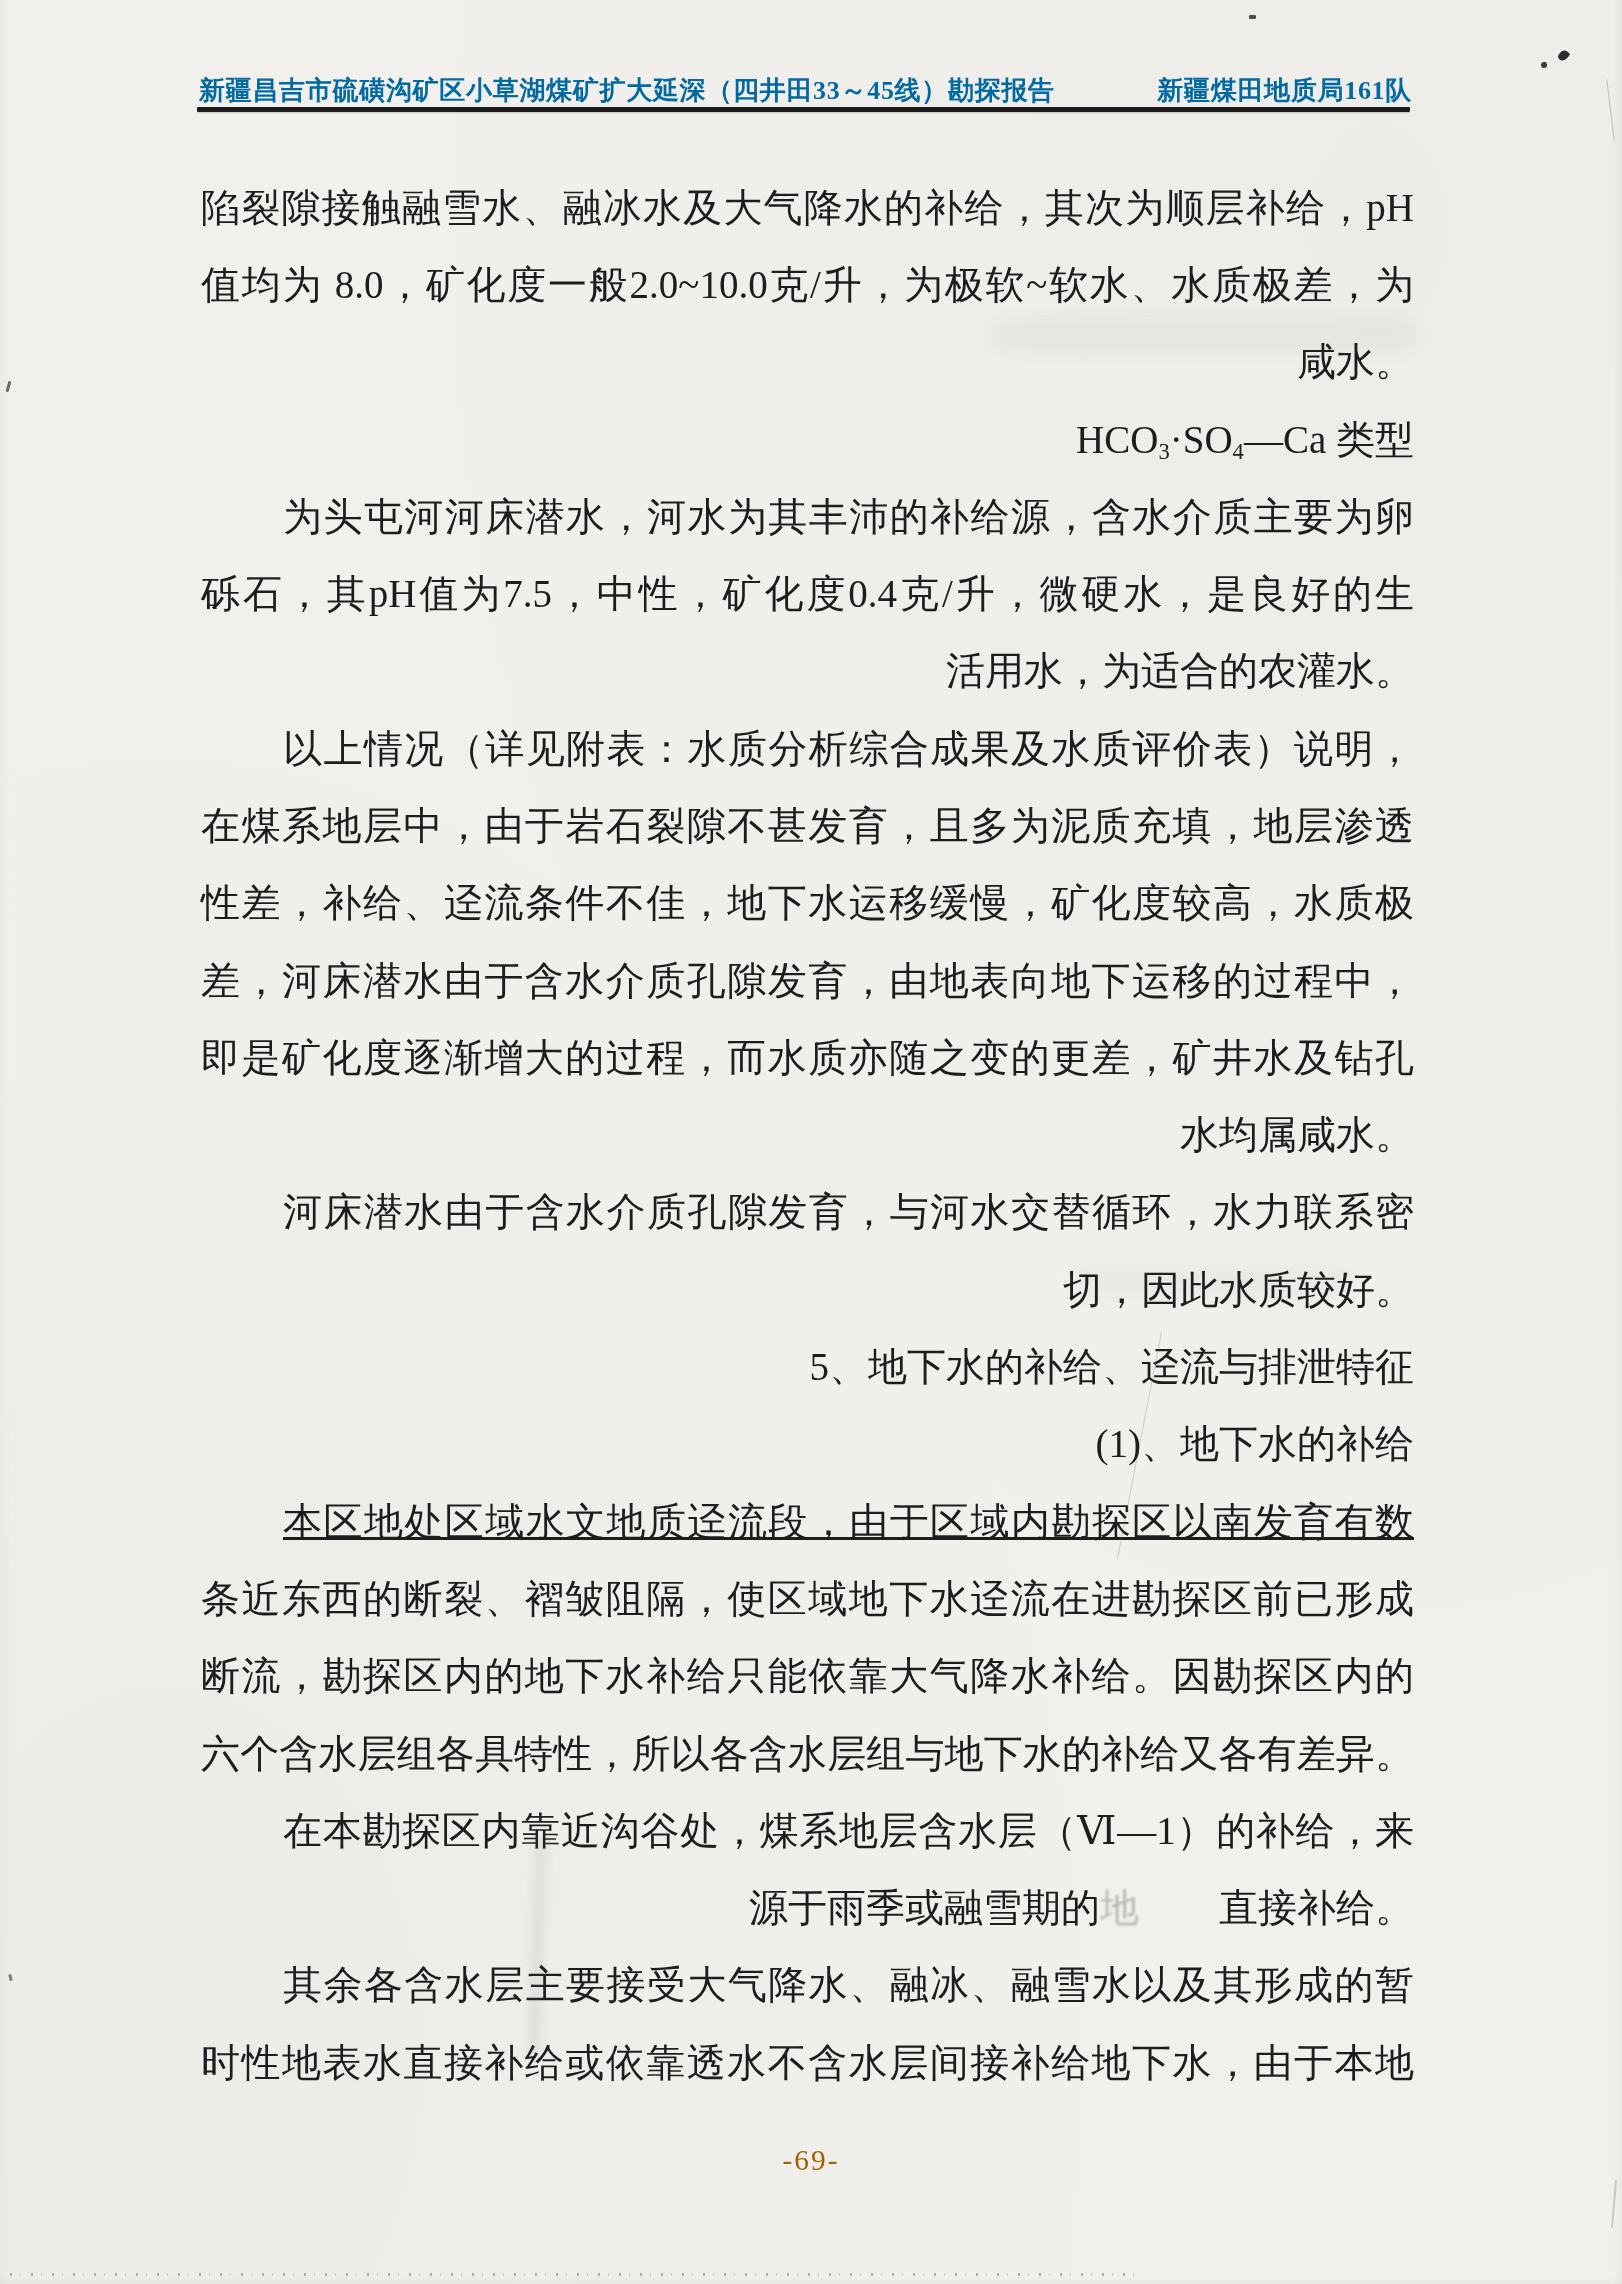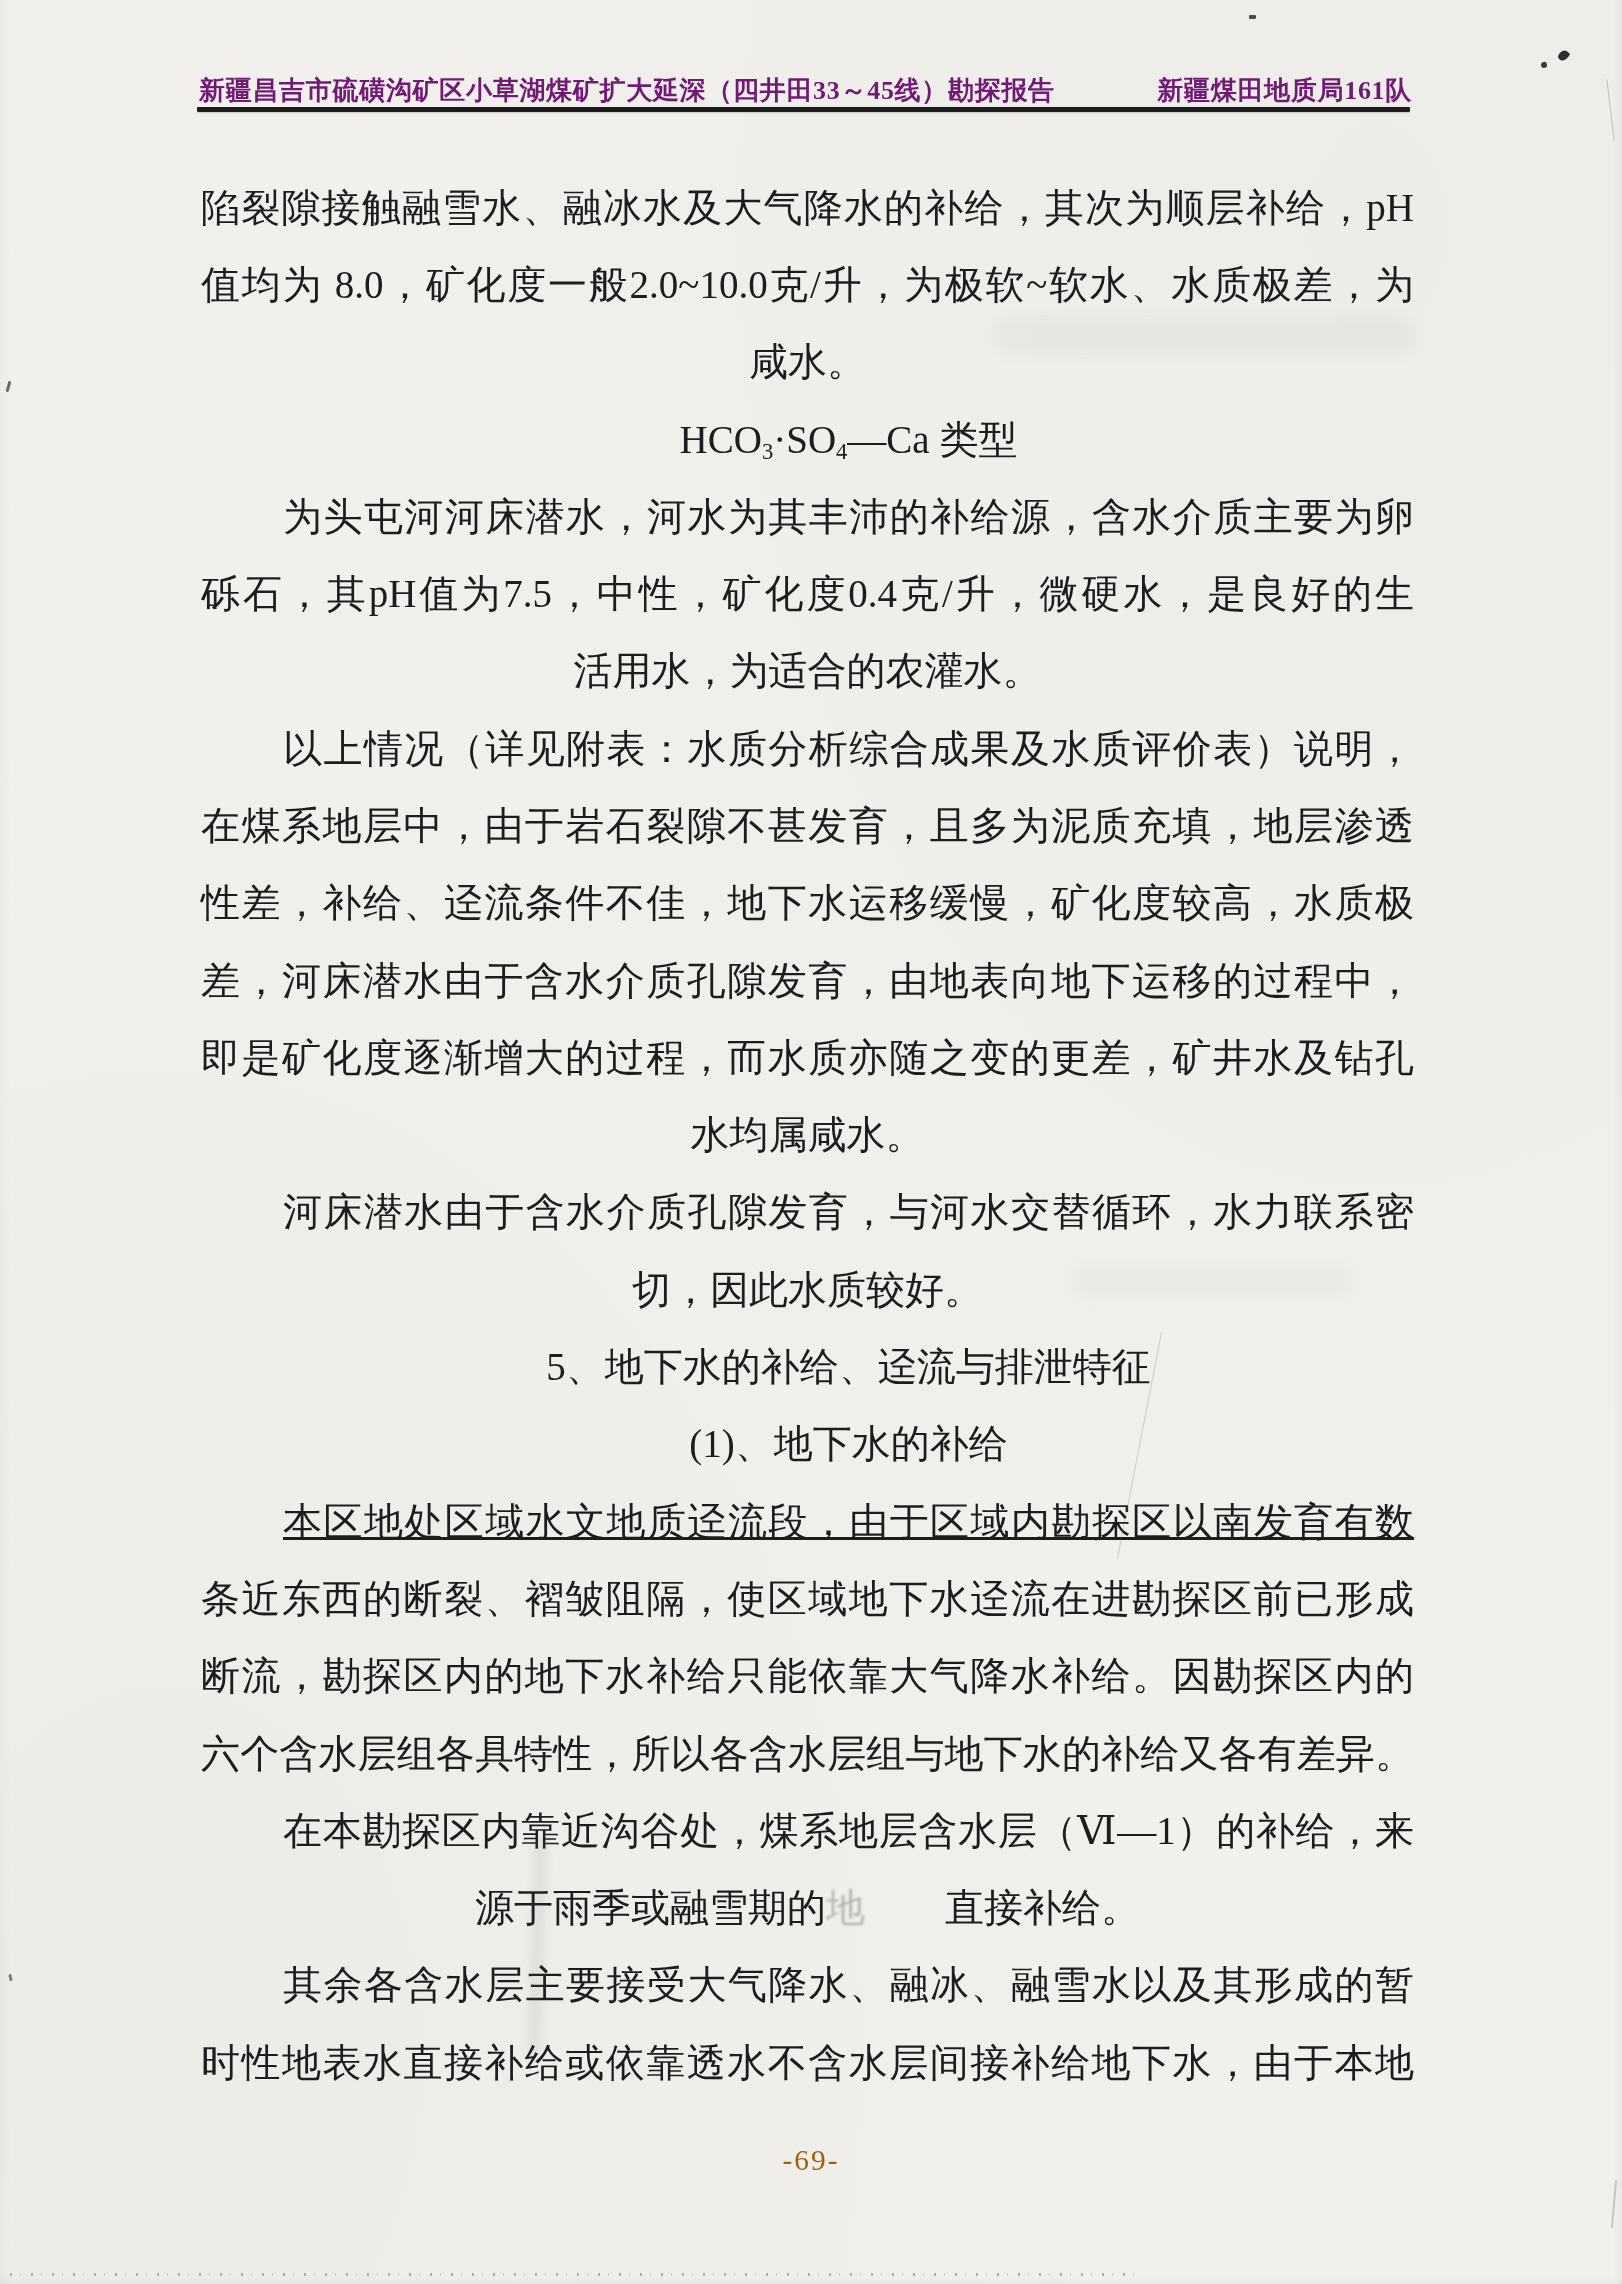--- a/index.html
+++ b/index.html
@@ -16,34 +16,34 @@
       radial-gradient(ellipse at 10% 90%, rgba(0,0,0,0.02), transparent 50%),
       linear-gradient(90deg, rgba(0,0,0,0.025) 0px, transparent 12px),
       linear-gradient(270deg, rgba(0,0,0,0.035) 0px, transparent 9.4px),
       linear-gradient(0deg, rgba(0,0,0,0.03) 0px, transparent 6.7px);
   }
   .header-row{
     position:absolute;left:199px;top:74px;width:1213px;height:33px;
     display:flex;justify-content:space-between;align-items:center;
   }
   .header-title{
-    font-size:26px;font-weight:700;color:#701a75;
+    font-size:26px;font-weight:700;color:#0369a1;
     letter-spacing:0.7px;white-space:nowrap;
   }
   .header-rule{
     position:absolute;left:197px;top:107px;width:1213px;height:4.7px;
     background:#1c1c1c;border-radius:1.3px;
     box-shadow:0 1.3px 0 rgba(28,28,28,0.15);
   }
   .text-body{
     position:absolute;left:201px;top:0;width:1213px;height:2284px;
   }
   .line{
     position:absolute;left:0;width:1213px;height:78px;line-height:78px;
-    font-size:39px;color:#1d1d1d;text-align:center;
+    font-size:39px;color:#1d1d1d;text-align:right;
     font-kerning:none;
   }
   .line.indent{padding-left:82px;width:1131px;}
   .line.justify{text-align:justify;text-align-last:justify;text-justify:inter-character;}
   .line sub{font-size:0.58em;vertical-align:-0.28em;line-height:0;}
   .faded{opacity:0.28;filter:blur(1px);}
   .footer{
     position:absolute;left:0;top:2123px;width:1622px;height:74px;
     line-height:74px;text-align:center;font-size:29.4px;color:#a16207;
     letter-spacing:2px;

